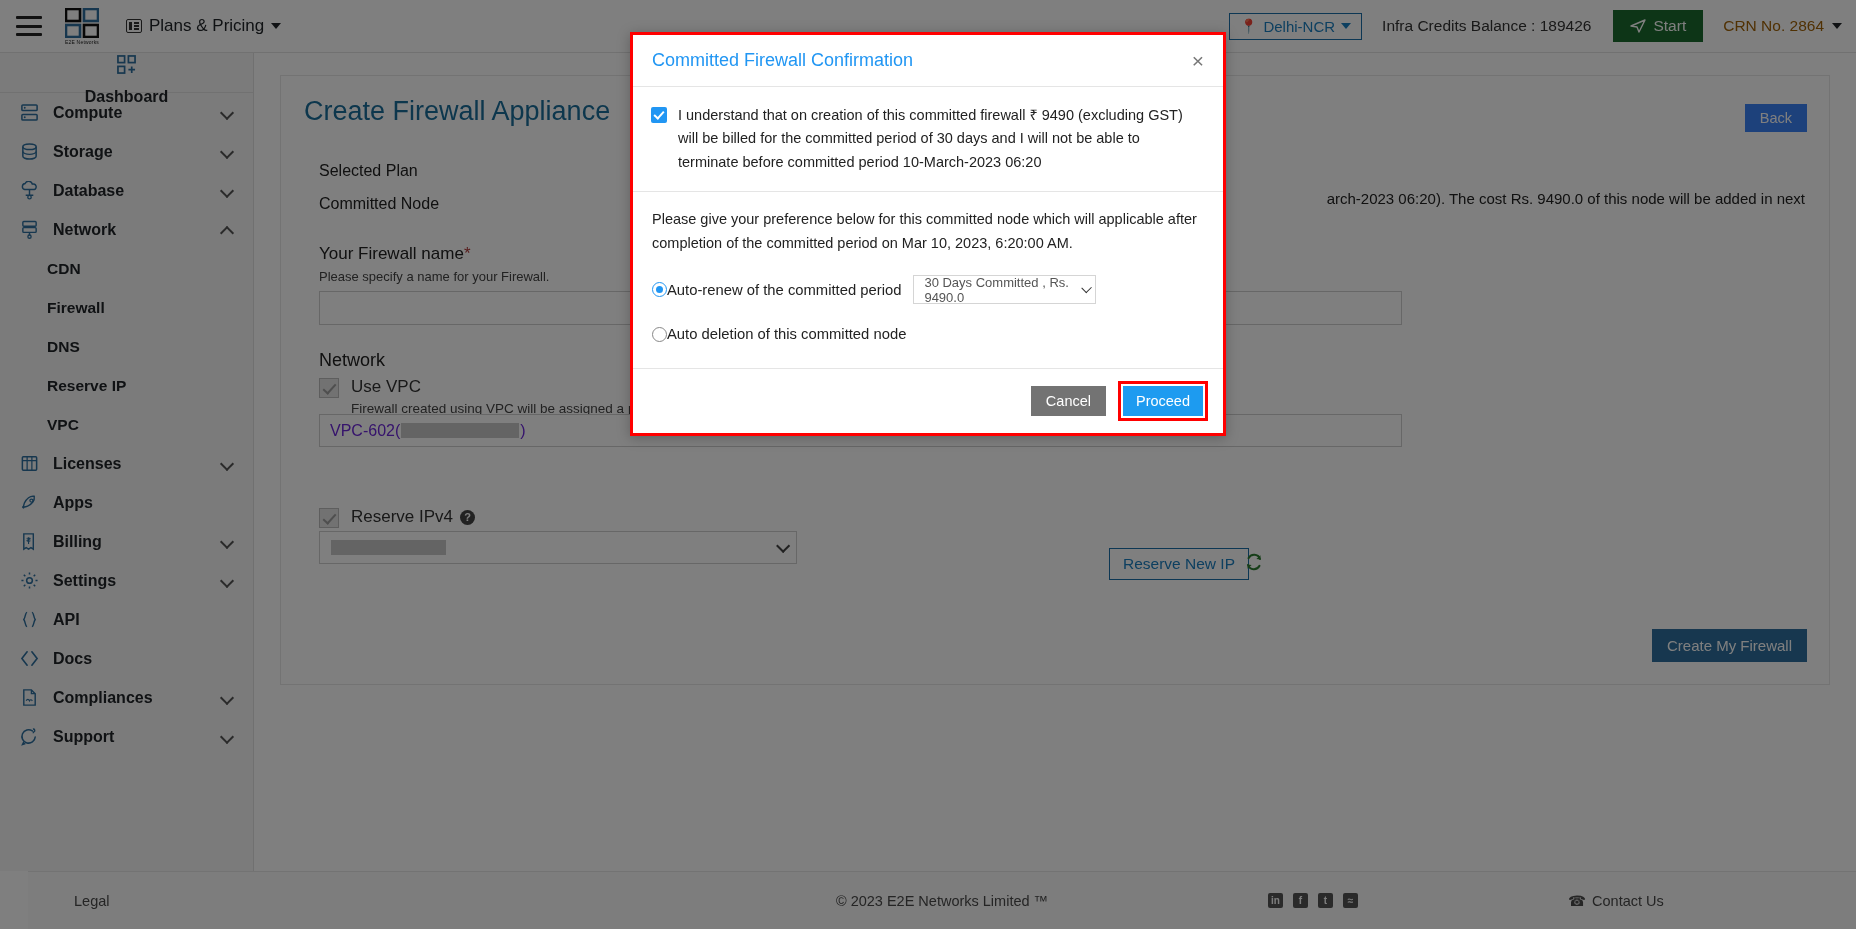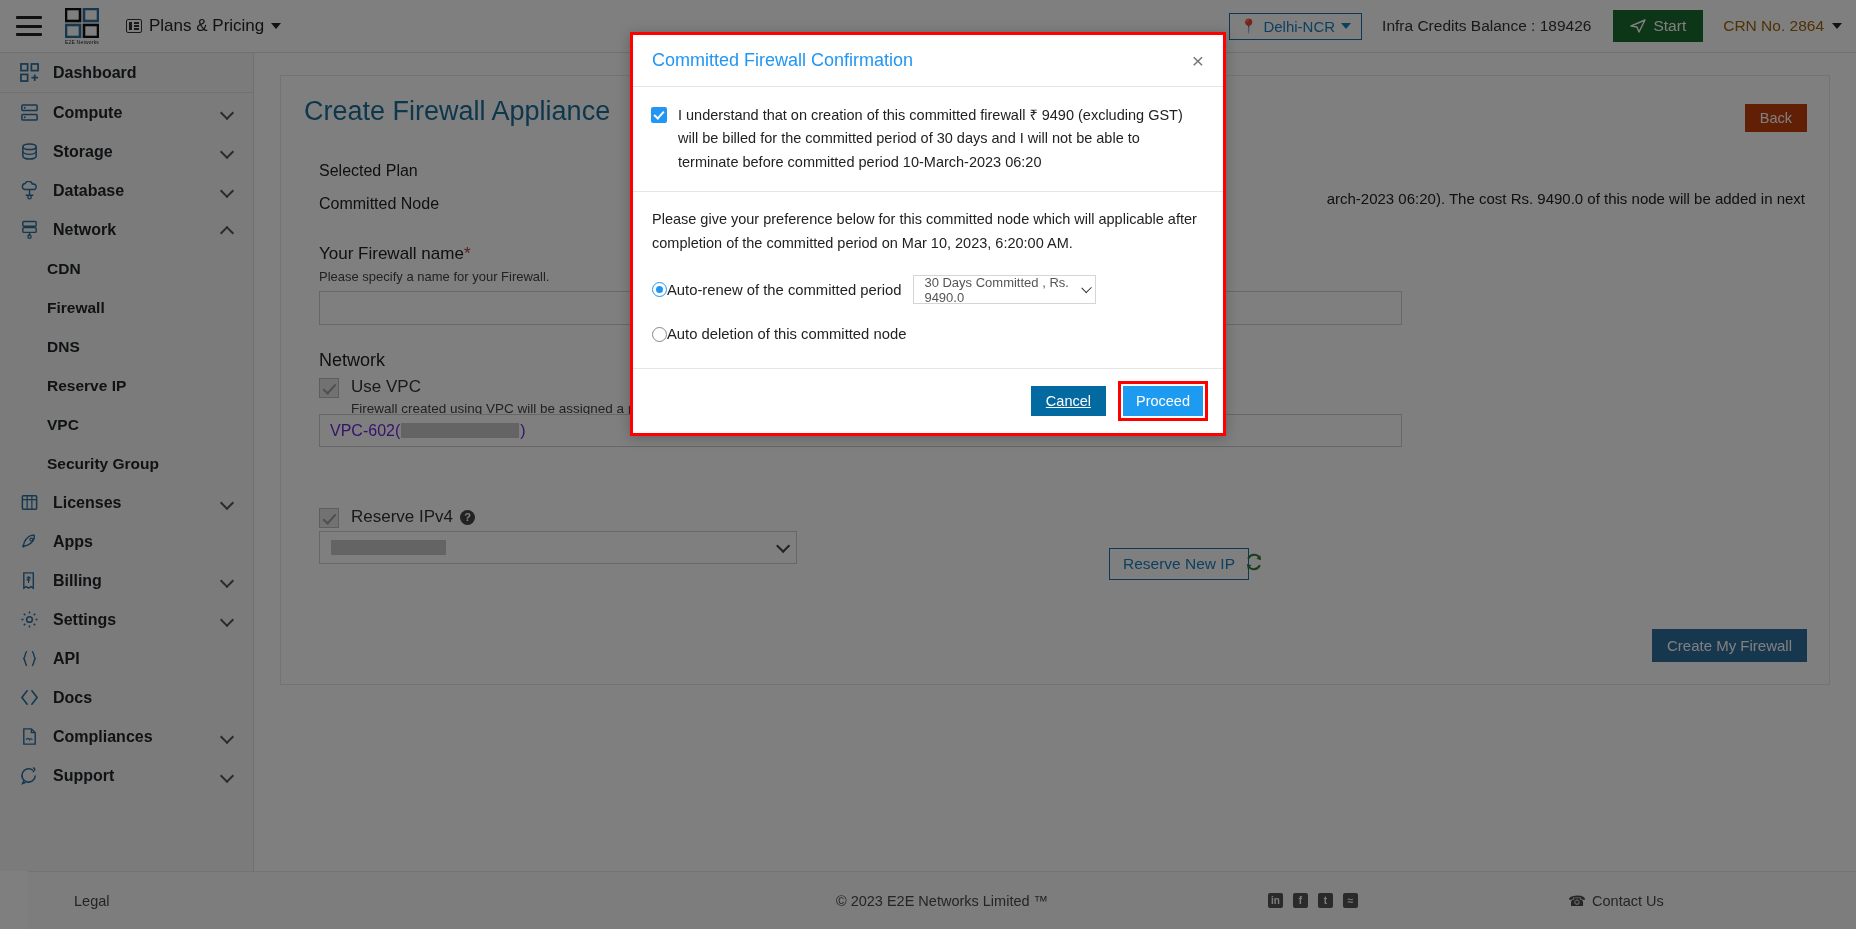--- a/index.html
+++ b/index.html
@@ -139,21 +139,21 @@
   .nav-item {
     display: flex; align-items: center;
     height: 39px;
     padding: 0 18px 0 18px;
     font-size: 16px;
     color: #212529;
     cursor: pointer;
     gap: 13px;
     font-weight: bold;
   }
-  .nav-item.first { border-bottom: 1px solid #e3e3e3; height: 40px;}
+  .nav-item.first { border-bottom: 1px solid #e3e3e3; height: 40px; flex-direction: column;}
   .nav-item .nav-ico {
     width: 22px; height: 22px; flex: 0 0 22px;
     display: flex; align-items: center; justify-content: center;
     color: #2e6f9e;
   }
   .nav-item .nav-label { flex: 1 1 auto; }
   .nav-chev {
     width: 14px; height: 9px; position: relative; flex: 0 0 14px;
   }
   .nav-chev:before {
@@ -187,21 +187,21 @@
     height: 610px;
     background: #ffffff;
     border: 1px solid #e6e6e6;
   }
   .page-title {
     position:absolute; left: 23px; top: 20px;
     font-size: 27px; color: #1b6e9b;
   }
   .back-btn {
     position: absolute; right: 22px; top: 28px;
-    background: #c2410c; color: #fff;
+    background: #3b82f6; color: #fff;
     border: none; font-size: 14.5px;
     padding: 6px 15px; cursor: pointer;
   }
   .form-label {
     position: absolute;
     font-size: 16px; color: #222;
   }
   .lbl-selected-plan { left: 38px; top: 86px; }
   .lbl-committed-node { left: 38px; top: 119px; }
   .commit-note {
@@ -376,24 +376,23 @@
   .period-select .sel-chev {
     width: 8px; height: 8px; border-width: 1.8px; border-color:#333;
   }
   .radio-row.second { padding-top: 22px; padding-bottom: 26px; }
   .modal-footer {
     border-top: 1px solid #e5e5e5;
     padding: 12px 15px 12px 15px;
     display:flex; justify-content:flex-end; align-items:center; gap: 0;
   }
   .btn-cancel {
-    background:#0369a1; color:#fff; border:none;
+    background:#737373; color:#fff; border:none;
     font-size: 14.5px; padding: 7px 15px; cursor:pointer;
     margin-right: 12px;
-    text-decoration: underline;
   }
   .proceed-wrap {
     border: 3px solid #ff0000;
     padding: 2px;
     display:inline-flex;
   }
   .btn-proceed {
     background:#1d9bf0; color:#fff; border:none;
     font-size: 14.5px; padding: 7px 13px; cursor:pointer;
   }
@@ -520,23 +519,20 @@
       </div>
       <div class="sub-item">
         <span>DNS</span>
       </div>
       <div class="sub-item">
         <span>Reserve IP</span>
       </div>
       <div class="sub-item">
         <span>VPC</span>
       </div>
-      <div class="sub-item">
-        <span>Security Group</span>
-      </div>
 
       <div class="nav-item">
         <span class="nav-ico">
           <svg width="19" height="19" viewBox="0 0 20 20">
               <rect x="2.5" y="3" width="15" height="14" rx="1" fill="none" stroke="#2e6f9e" stroke-width="1.6"></rect>
               <path d="M7.5 3v14M12.5 3v14M2.5 7h15" stroke="#2e6f9e" stroke-width="1.3"></path>
             </svg>
         </span>
         <span class="nav-label">Licenses</span>
         <span class="nav-chev"></span>

